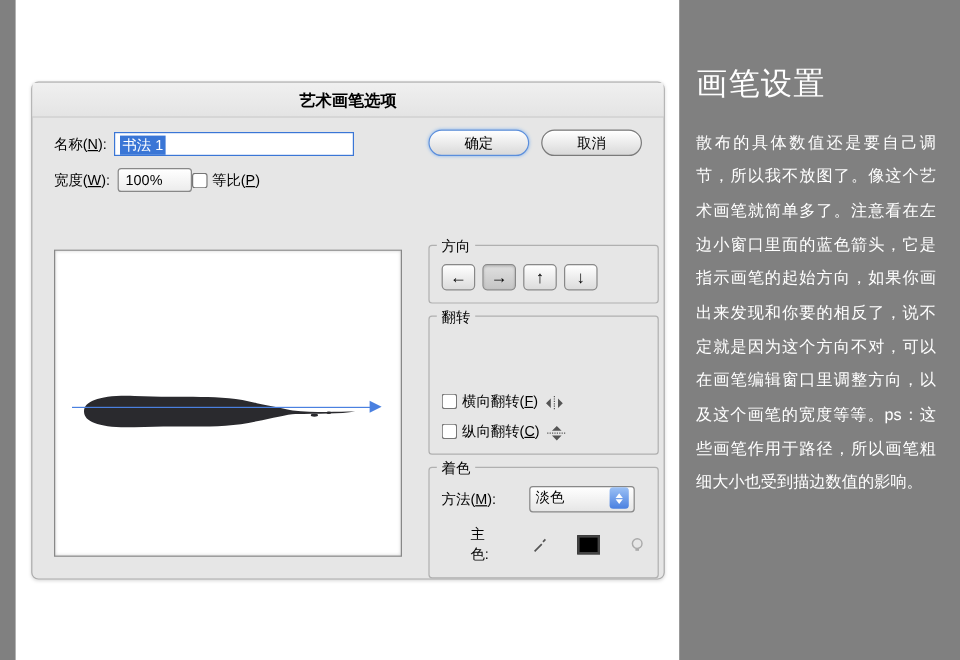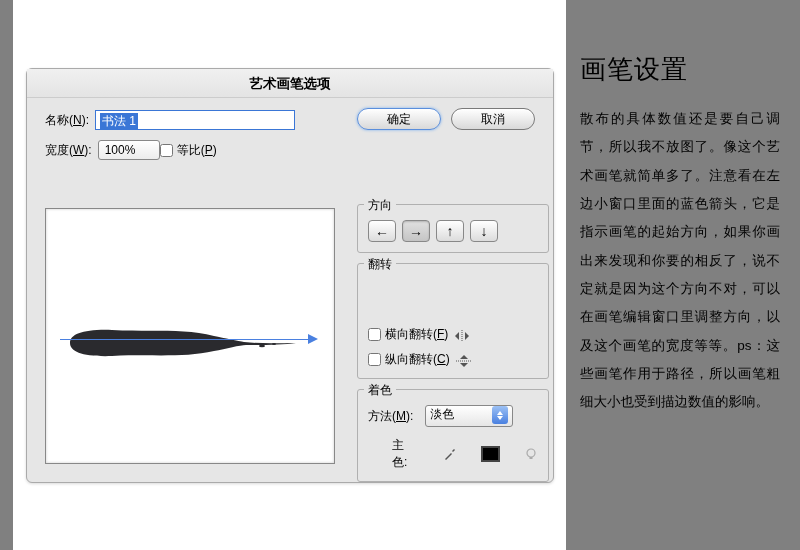--- a/index.html
+++ b/index.html
@@ -165,21 +165,21 @@
 .sel-arrows span { width:0;height:0; }
 .sel-arrows .up { border-left:3px solid transparent;border-right:3px solid transparent;border-bottom:4px solid #fff; }
 .sel-arrows .dn { border-left:3px solid transparent;border-right:3px solid transparent;border-top:4px solid #fff; }
 .swatch { width:24px;height:16px;border:2px solid #444;background:#000;display:inline-block; }
 .eyedrop { width:16px;height:16px; display:inline-flex;align-items:center;justify-content:center;color:#555; }
 .bulb { width:16px;height:16px; color:#999; display:inline-flex;align-items:center;justify-content:center;}
 .sidebar {
   position:absolute;
   left: 580px; top: 52px;
   width: 200px;
-  color: #000000;
+  color: #ffffff;
 }
 .sidebar h1 { font-size: 26px; font-weight: normal; margin-bottom: 18px; letter-spacing:1px; }
 .sidebar p { font-size: 13.5px; line-height: 2.1; text-align: justify; }
 </style>
 </head>
 <body>
 
 <div class="canvas"></div>
 
 <div class="dialog">
@@ -262,21 +262,21 @@
                   <line x1="2" y1="7" x2="18" y2="7" stroke="#555" stroke-dasharray="1 1"></line>
                 </svg>
             </span>
           </label>
         </div>
       </div>
 
       <div class="fieldset">
         <span class="fieldset-title">着色</span>
         <div class="fieldset-inner" style="display:flex;flex-direction:column;gap:10px;">
-          <div style="display:flex;align-items:center;gap:6px;">
+          <div style="display:flex;align-items:center;gap:22px;">
             <span class="label">
               <span>方法(</span><span class="underline-key">M</span><span>):</span>
             </span>
             <div class="select">
               <span>淡色</span>
               <span class="sel-arrows">
                   <span class="up"></span>
                   <span class="dn"></span>
                 </span>
             </div>

